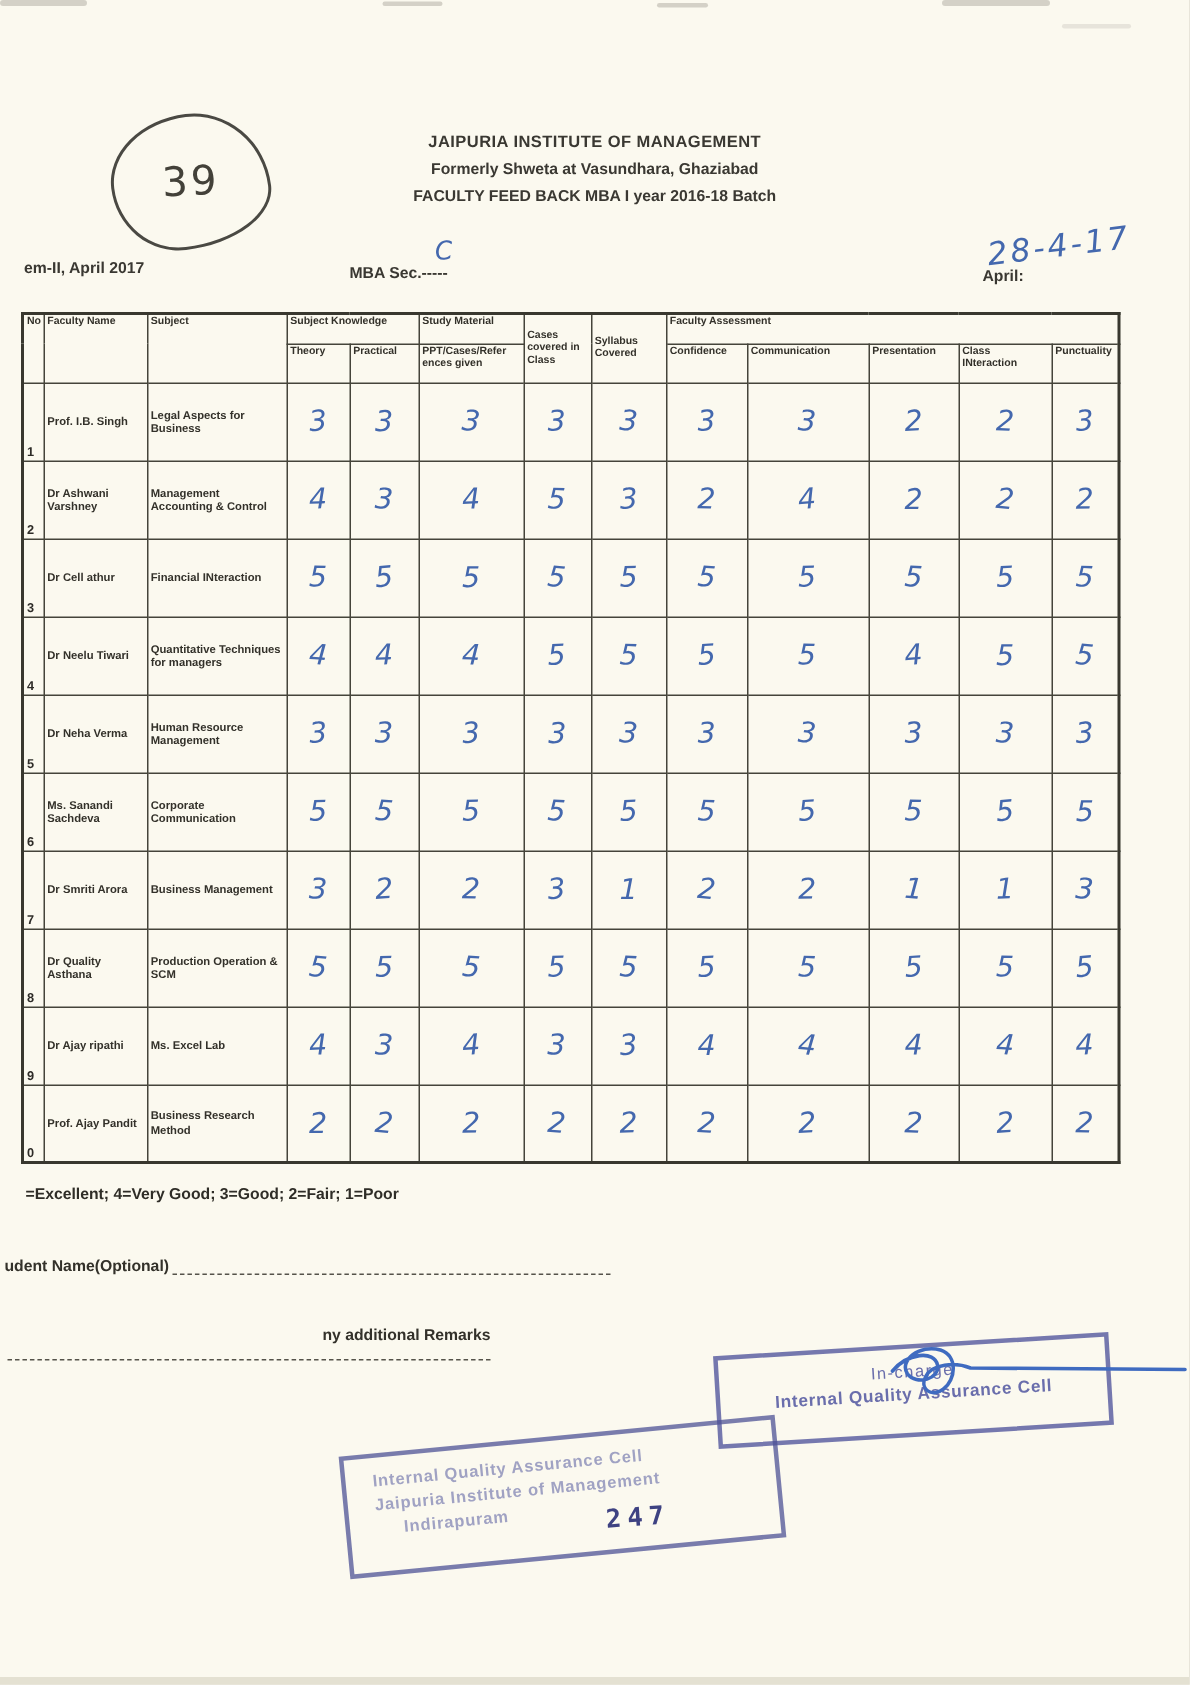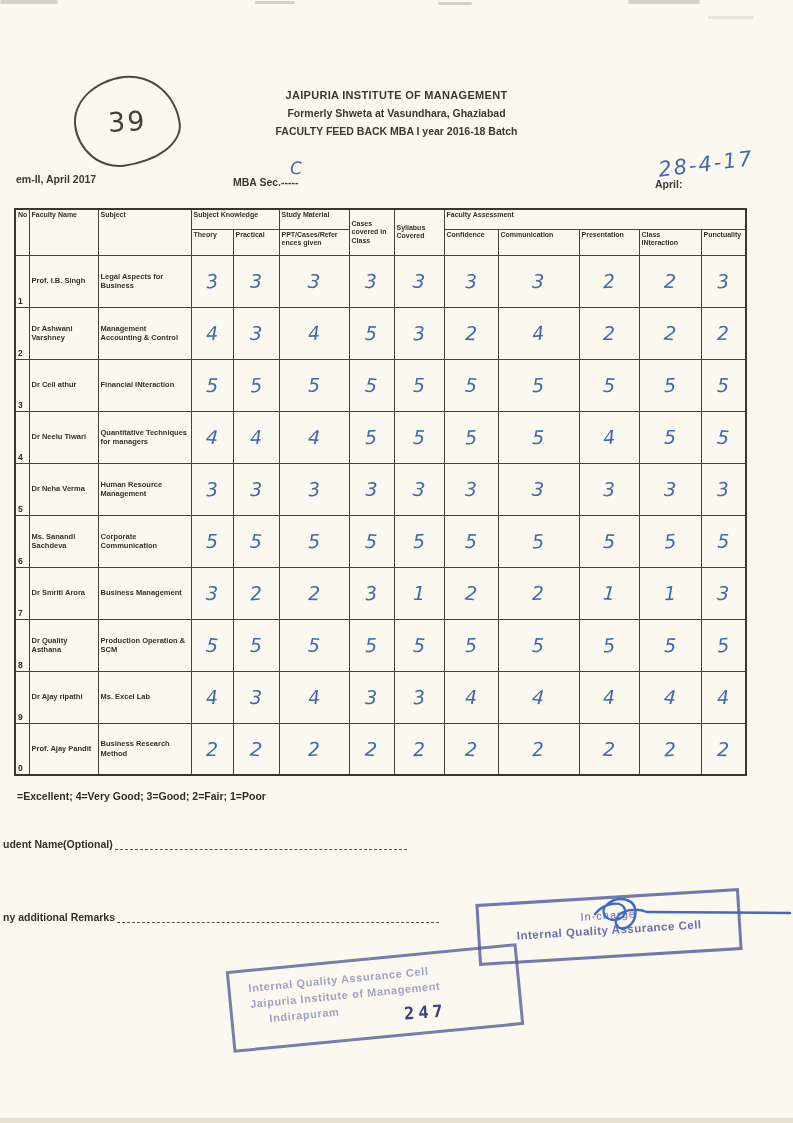--- a/index.html
+++ b/index.html
@@ -295,21 +295,21 @@
         </tr>
       </tbody>
   </table>
 
   <div class="legend">=Excellent; 4=Very Good; 3=Good; 2=Fair; 1=Poor</div>
 
   <div class="fline" style="left:3px;top:838px;">
     <span>udent Name(Optional)</span>
     <span class="dots" style="width:292px;"></span>
   </div>
-  <div class="fline" style="left:3px;top:911px;">
+  <div class="fline" style="left:3px;top:884px;flex-direction:column;">
     <span>ny additional Remarks</span>
     <span class="dots" style="width:322px;"></span>
   </div>
 
   <div class="stamp1">
     <div class="s1a">In-charge</div>
     <div class="s1b">Internal Quality Assurance Cell</div>
   </div>
 
   <svg class="sig" width="253" height="70" viewBox="0 0 253 70">

